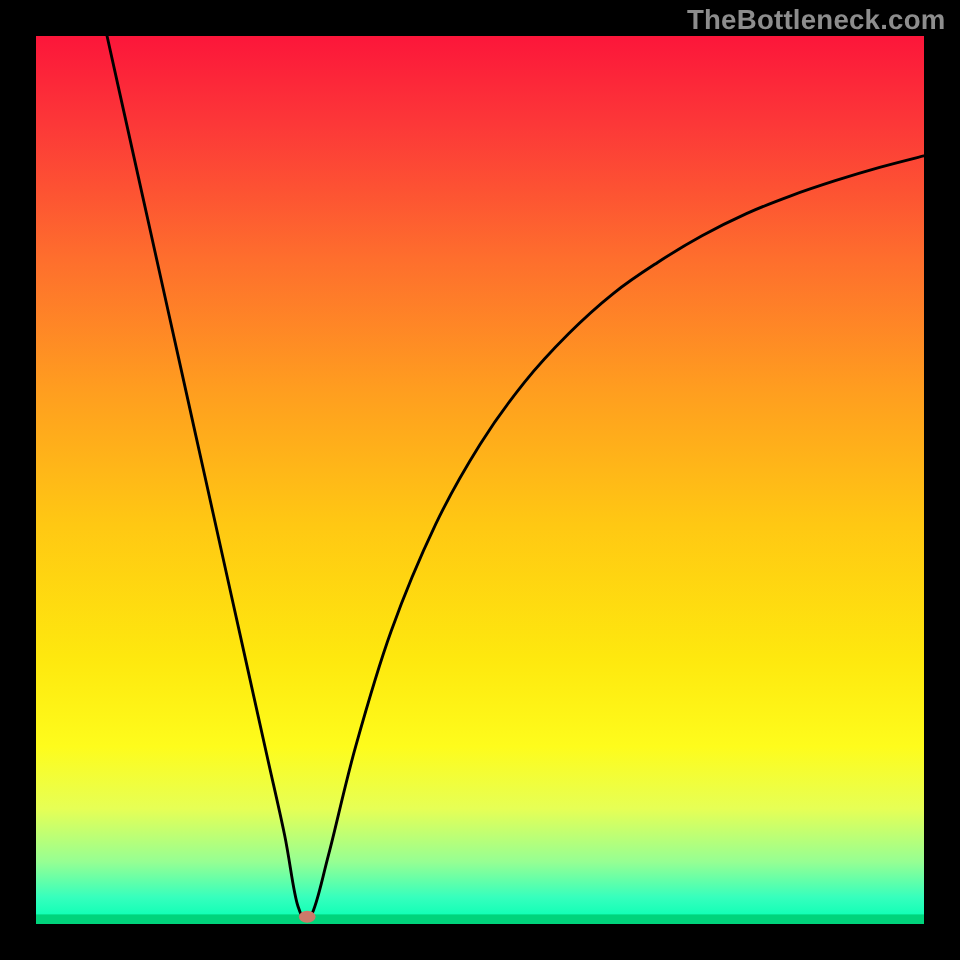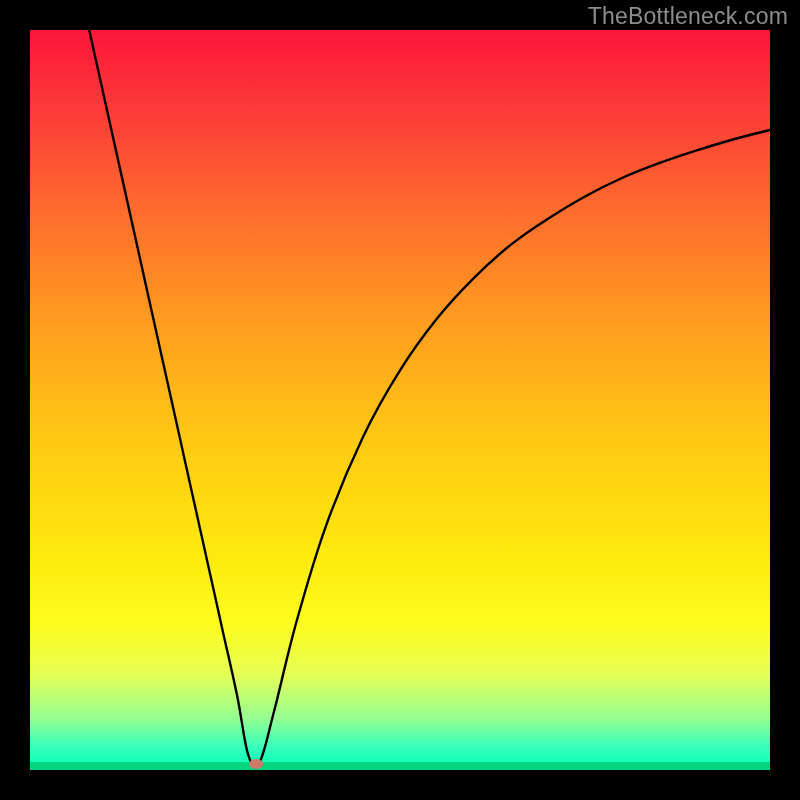--- a/index.html
+++ b/index.html
@@ -43,21 +43,21 @@
     height: 8px;
     background: #00d47c;
   }
   .watermark {
     position: absolute;
     top: 3px;
     right: 12px;
     font-family: Arial, Helvetica, sans-serif;
     font-size: 23px;
     color: #8d8d8d;
-    font-weight: 400;
+    font-weight: 700;
     letter-spacing: 0.2px;
   }
   svg.curve {
     position: absolute;
     left: 30px;
     top: 30px;
     width: 740px;
     height: 740px;
     pointer-events: none;
   }

